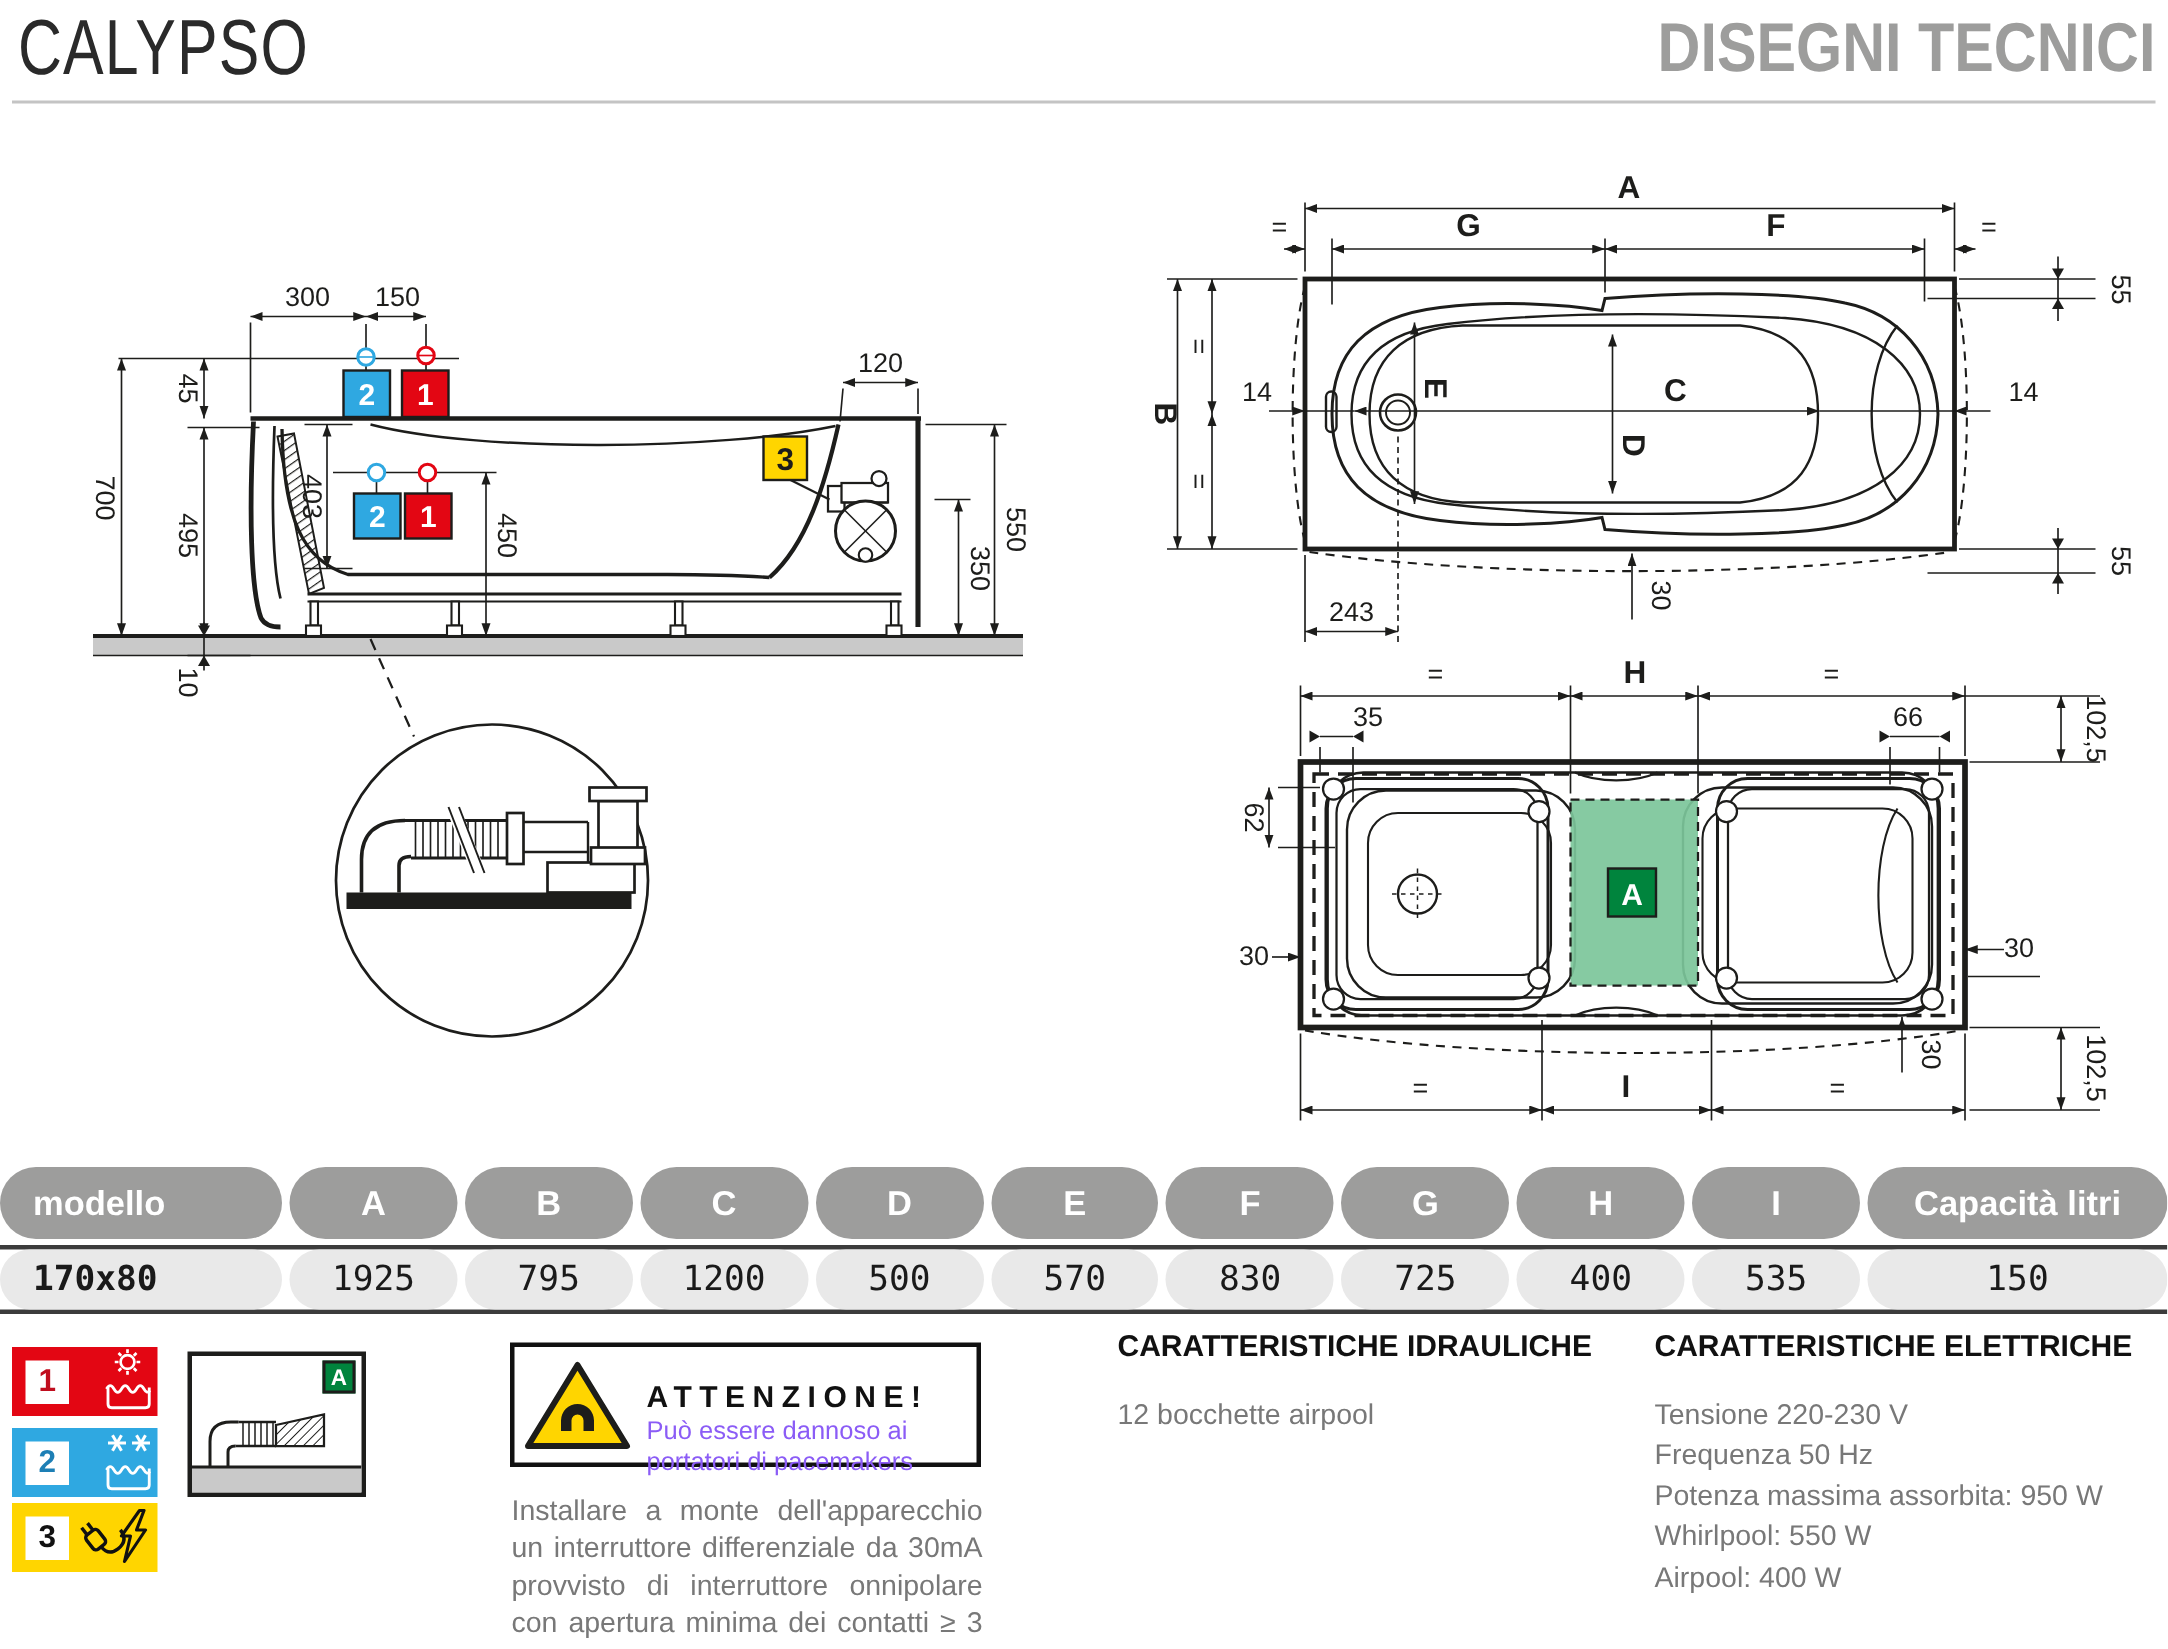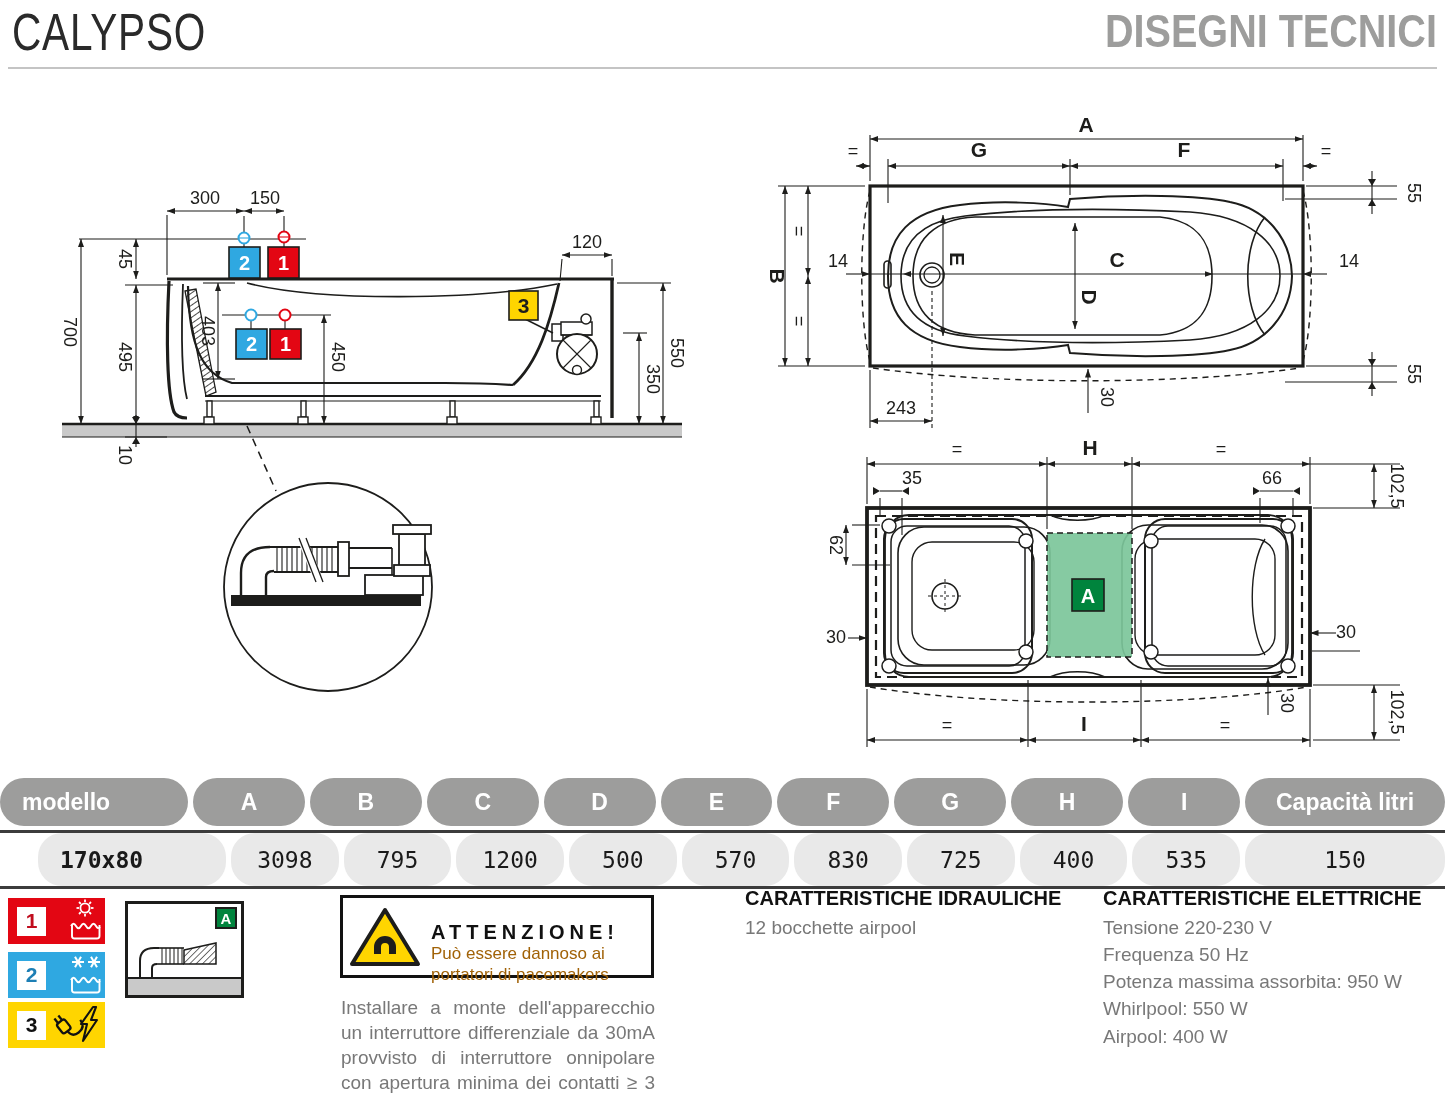--- a/index.html
+++ b/index.html
@@ -15,43 +15,43 @@
   
   .dimtable{left:0;top:778px;width:1445px;}
   .thead,.trow{display:flex;gap:5px;}
   .thead{height:48px;}
   .cell{display:flex;align-items:center;justify-content:center;box-sizing:border-box;border-radius:24px;}
   .thead .cell{background:#9d9d9c;color:#fff;font-weight:bold;font-size:23px;}
   .cell.model{width:188px;justify-content:flex-start;padding-left:22px;}
   .cell.mid{flex:1;}
   .cell.cap{width:200px;}
   .rowwrap{border-top:3px solid #3c3c3c;border-bottom:3px solid #3c3c3c;margin-top:4px;}
-  .trow{height:53px;margin-left:38px;}
+  .trow{height:40px;}
   .trow .cell{background:#e9e9e9;color:#1a1a1a;font-family:"DejaVu Sans Mono",monospace;font-size:23px;}
   .trow .cell.model{font-weight:bold;}
   
   .lrow{left:8px;width:97px;height:46px;display:flex;align-items:center;}
   .numsq{width:29px;height:29px;background:#fff;margin-left:9px;display:flex;align-items:center;
          justify-content:center;font-weight:bold;font-size:21px;}
   .licons{margin-left:6px;}
   
   .abox{left:125px;top:901px;width:113px;height:91px;border:3px solid #1d1d1b;background:#fff;}
   .agreen{position:absolute;top:3px;right:4px;width:22px;height:22px;background:#00843d;
           border:2px solid #1d1d1b;color:#fff;font-weight:bold;font-size:15px;display:flex;
           align-items:center;justify-content:center;box-sizing:border-box;}
   
   .attbox{left:340px;top:895px;width:300px;height:77px;border:3px solid #111;display:flex;
           align-items:center;padding:0 4px;box-sizing:content-box;background:#fff;}
   .att-title{font-size:20px;font-weight:bold;letter-spacing:5px;color:#111;margin-top:33px;}
-  .att-line{font-size:17px;color:#a16207;line-height:1.18;}
+  .att-line{font-size:17px;color:#8b5cf6;line-height:1.18;}
   .note{left:341px;top:995px;width:314px;font-size:19px;color:#787878;line-height:1.32;
         text-align:justify;}
   
   .chars{width:350px;}
-  .chars h3{margin:0 0 4px 0;font-size:20px;color:#111;letter-spacing:0;}
+  .chars h3{margin:0 0 20px 0;font-size:20px;color:#111;letter-spacing:0;}
   .chars div{font-size:19px;color:#787878;line-height:1.43;}
   
   svg text{font-family:"Liberation Sans",sans-serif;fill:#1d1d1b;}
   text.dn{font-size:18px;text-anchor:middle;}
   text.bl{font-size:21px;font-weight:bold;text-anchor:middle;}
   text.wn{font-size:20px;font-weight:bold;text-anchor:middle;fill:#fff;}
 </style>
 </head>
 <body>
 
@@ -418,21 +418,21 @@
       <div class="cell mid">E</div>
       <div class="cell mid">F</div>
       <div class="cell mid">G</div>
       <div class="cell mid">H</div>
       <div class="cell mid">I</div>
       <div class="cell cap">Capacità litri</div>
     </div>
     <div class="rowwrap">
       <div class="trow">
         <div class="cell model">170x80</div>
-        <div class="cell mid">3098</div>
+        <div class="cell mid">1925</div>
         <div class="cell mid">795</div>
         <div class="cell mid">1200</div>
         <div class="cell mid">500</div>
         <div class="cell mid">570</div>
         <div class="cell mid">830</div>
         <div class="cell mid">725</div>
         <div class="cell mid">400</div>
         <div class="cell mid">535</div>
         <div class="cell cap">150</div>
       </div>

